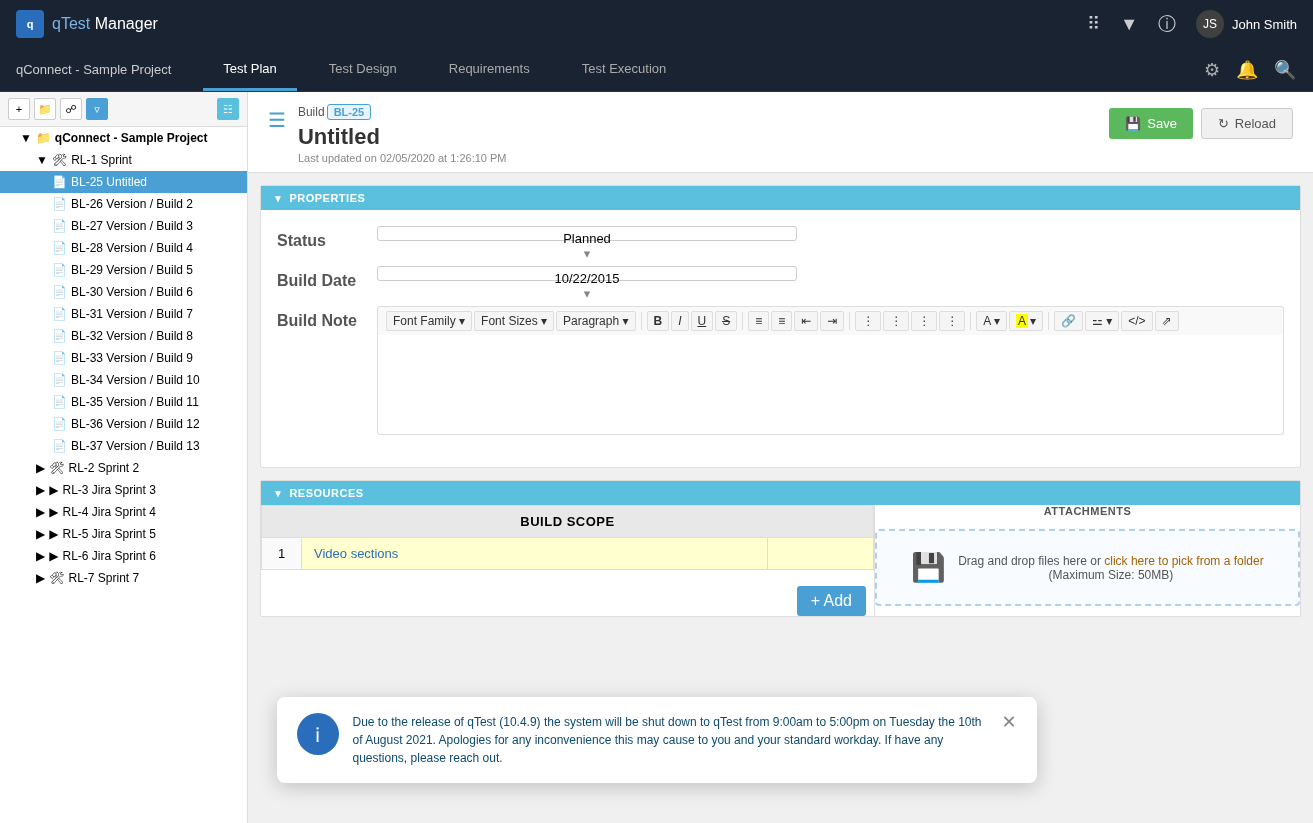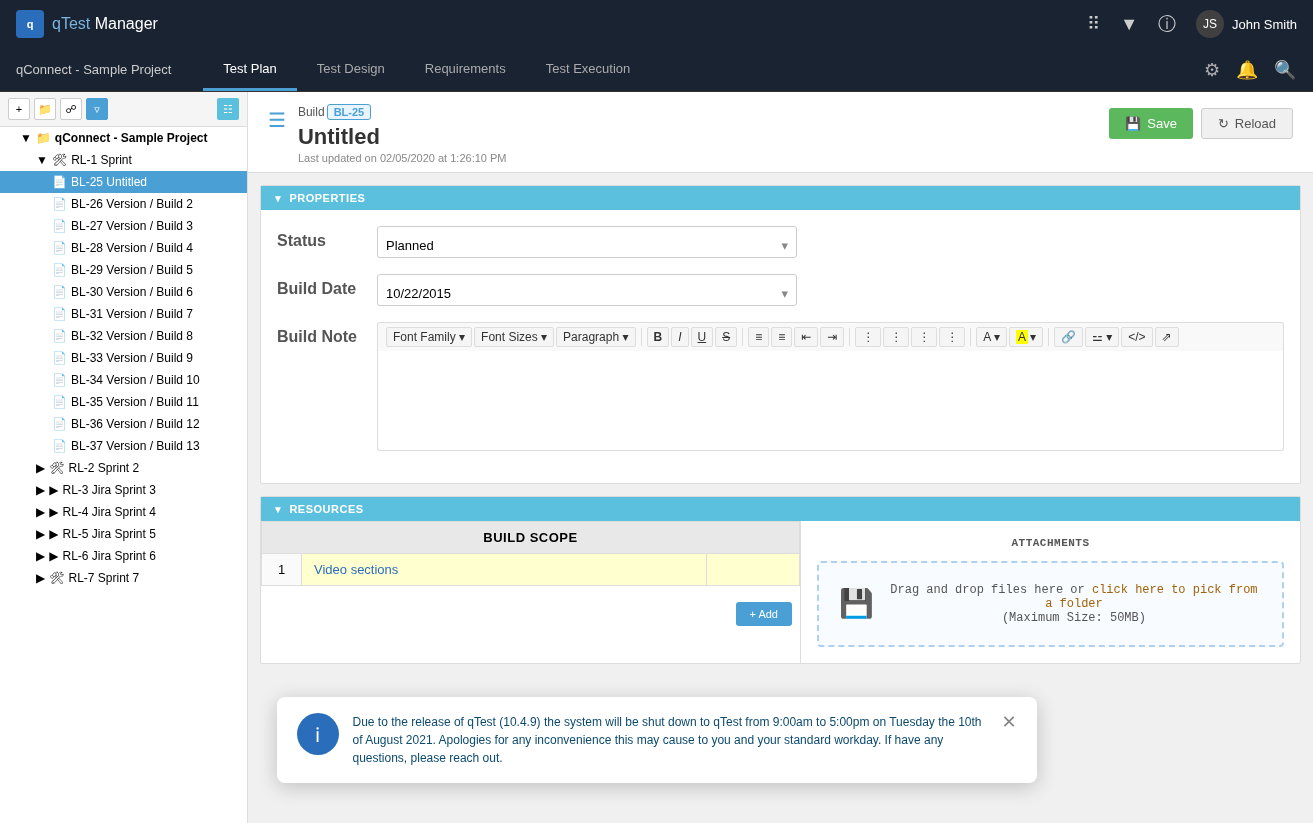--- a/index.html
+++ b/index.html
@@ -33,21 +33,21 @@
     
     .second-nav {
       background: #1a2332;
       height: 44px;
       display: flex;
       align-items: center;
       padding: 0 16px;
       border-bottom: 1px solid #333;
     }
     .project-title { color: #ccc; font-size: 13px; margin-right: 32px; }
-    .nav-tabs { display: flex; gap: 0; flex: 1; }
+    .nav-tabs { display: flex; gap: 12px; flex: 1; }
     .nav-tab {
       color: #aaa;
       padding: 12px 20px;
       cursor: pointer;
       font-size: 13px;
       border-bottom: 3px solid transparent;
     }
     .nav-tab.active {
       color: white;
       border-bottom: 3px solid #4a9fd4;
@@ -166,28 +166,29 @@
     }
     .section-toggle { cursor: pointer; font-size: 10px; }
     .section-body { padding: 16px; }
 
     
     .prop-row { display: flex; align-items: flex-start; margin-bottom: 16px; }
     .prop-label { width: 100px; font-size: 16px; color: #555; padding-top: 6px; font-weight: bold; }
     .prop-value { flex: 1; }
     .select-field {
       width: 420px;
-      height: 32px;
+      height: 15px;
       border: 1px solid #ccc;
       border-radius: 3px;
       padding: 4px 8px;
       font-size: 13px;
       background: white;
-      display: flex; align-items: flex-end; justify-content: space-between;
+      display: flex; align-items: center; justify-content: space-between;
       cursor: pointer;
+      flex-direction: column;
     }
     .select-arrow { color: #888; }
 
     
     .rte-toolbar {
       border: 1px solid #ddd;
       border-bottom: none;
       border-radius: 3px 3px 0 0;
       padding: 4px 8px;
       display: flex;
@@ -240,21 +241,21 @@
     .resources-table .number-cell { width: 40px; text-align: center; background: #fafafa; }
     .resources-table .link-cell { color: #2a6ebb; cursor: pointer; }
     .resources-table .yellow-row { background: #ffffd0; }
     .btn-add {
       background: #4a9fd4;
       color: white;
       border: none;
       padding: 6px 14px;
       border-radius: 3px;
       cursor: pointer;
-      font-size: 11px;
+      font-size: 16px;
       display: inline-flex; gap: 4px;
       float: right;
       margin-top: 8px;
     }
 
     
     .attachments-area {
       border: 2px dashed #b0d0f0;
       border-radius: 4px;
       padding: 20px;
@@ -294,21 +295,21 @@
       color: white;
       font-size: 20px;
       flex-shrink: 0;
     }
     .notif-text { flex: 1; font-size: 12px; color: #0c4a6e; line-height: 1.5; }
     .notif-close { color: #888; cursor: pointer; font-size: 18px; flex-shrink: 0; margin-top: -2px; }
 
     
     .resources-layout { display: flex; gap: 0; }
     .resources-left { flex: 1; min-width: 0; }
-    .resources-right { width: 500px; border-left: 1px solid #ddd; padding: 16px; font-family: Liberation Mono, monospace; }
+    .resources-right { width: 426px; border-left: 1px solid #ddd; padding: 0; }
   </style>
 </head>
 <body>
 
 <div class="top-nav">
   <div class="top-nav-left">
     <div class="logo-box">q</div>
     <span class="logo-text">
       <span>qTest</span> <span style="color:white;font-weight:300;">Manager</span>
     </span>

